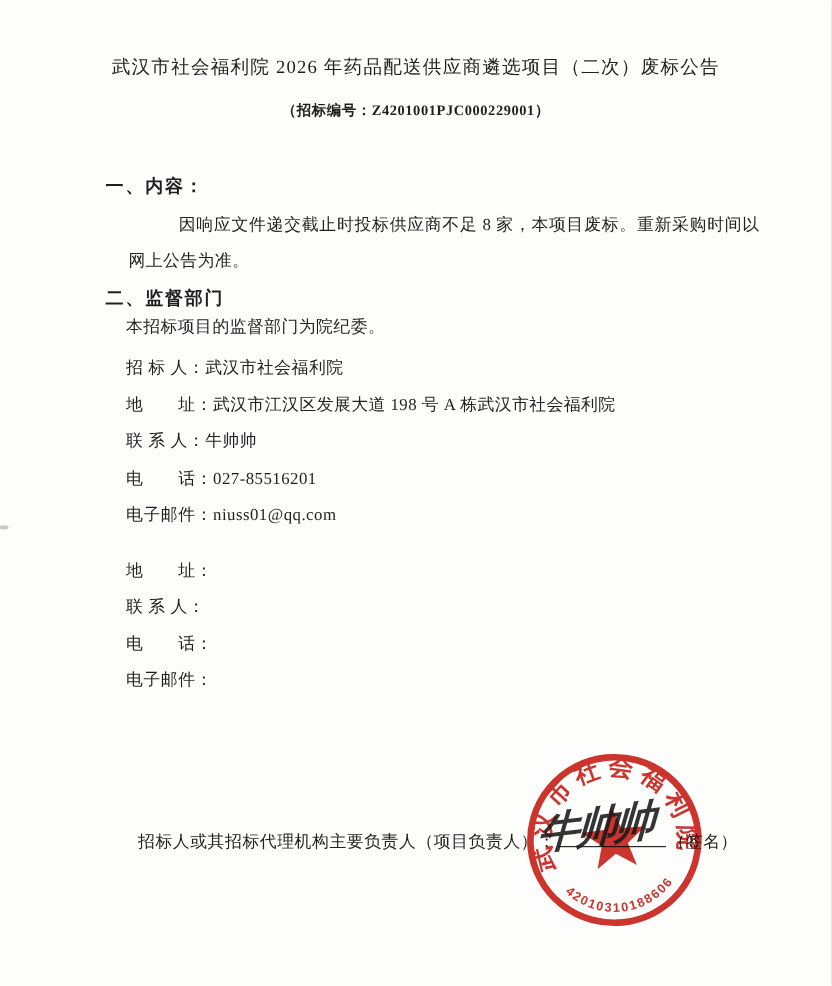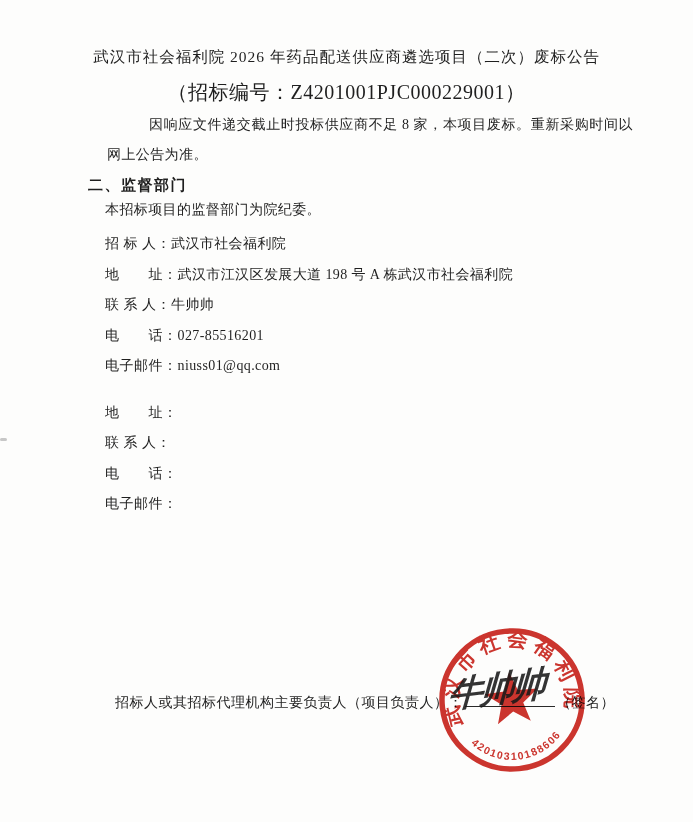--- a/index.html
+++ b/index.html
@@ -16,21 +16,21 @@
   }
   .doc-title {
     margin-top:46px;
     text-align:center;
     font-size:15.5px; font-weight:normal;
     line-height:22px; letter-spacing:1px;
   }
   .doc-subtitle {
     margin-top:14px;
     text-align:center;
-    font-size:20px; font-weight:normal;
+    font-size:12px; font-weight:bold;
     line-height:20px; letter-spacing:.5px;
   }
   .content { margin:0 60px 0 63px; font-size:14px; }
   .sec-heading {
     font-family:"Liberation Sans","DejaVu Sans",sans-serif;
     font-weight:bold; font-size:15px; line-height:20px;
     margin-left:25px; letter-spacing:1.5px;
   }
   .sh1 { margin-top:44px; }
   .sh2 { margin-top:5px; }
@@ -80,20 +80,21 @@
 </head>
 <body>
 
 <div class="page">
 
   <div class="doc-title">武汉市社会福利院 2026 年药品配送供应商遴选项目（二次）废标公告</div>
   <div class="doc-subtitle">（招标编号：Z4201001PJC000229001）</div>
 
   <div class="content">
 
+    <div class="sec-heading sh1">一、内容：</div>
     <p class="para p1">因响应文件递交截止时投标供应商不足 8 家，本项目废标。重新采购时间以网上公告为准。</p>
 
     <div class="sec-heading sh2">二、监督部门</div>
     <p class="para">本招标项目的监督部门为院纪委。</p>
 
 
     <div class="rows">
       <div class="row">
         <span class="row-label">招 标 人：</span><span class="row-value">武汉市社会福利院</span>
       </div>

